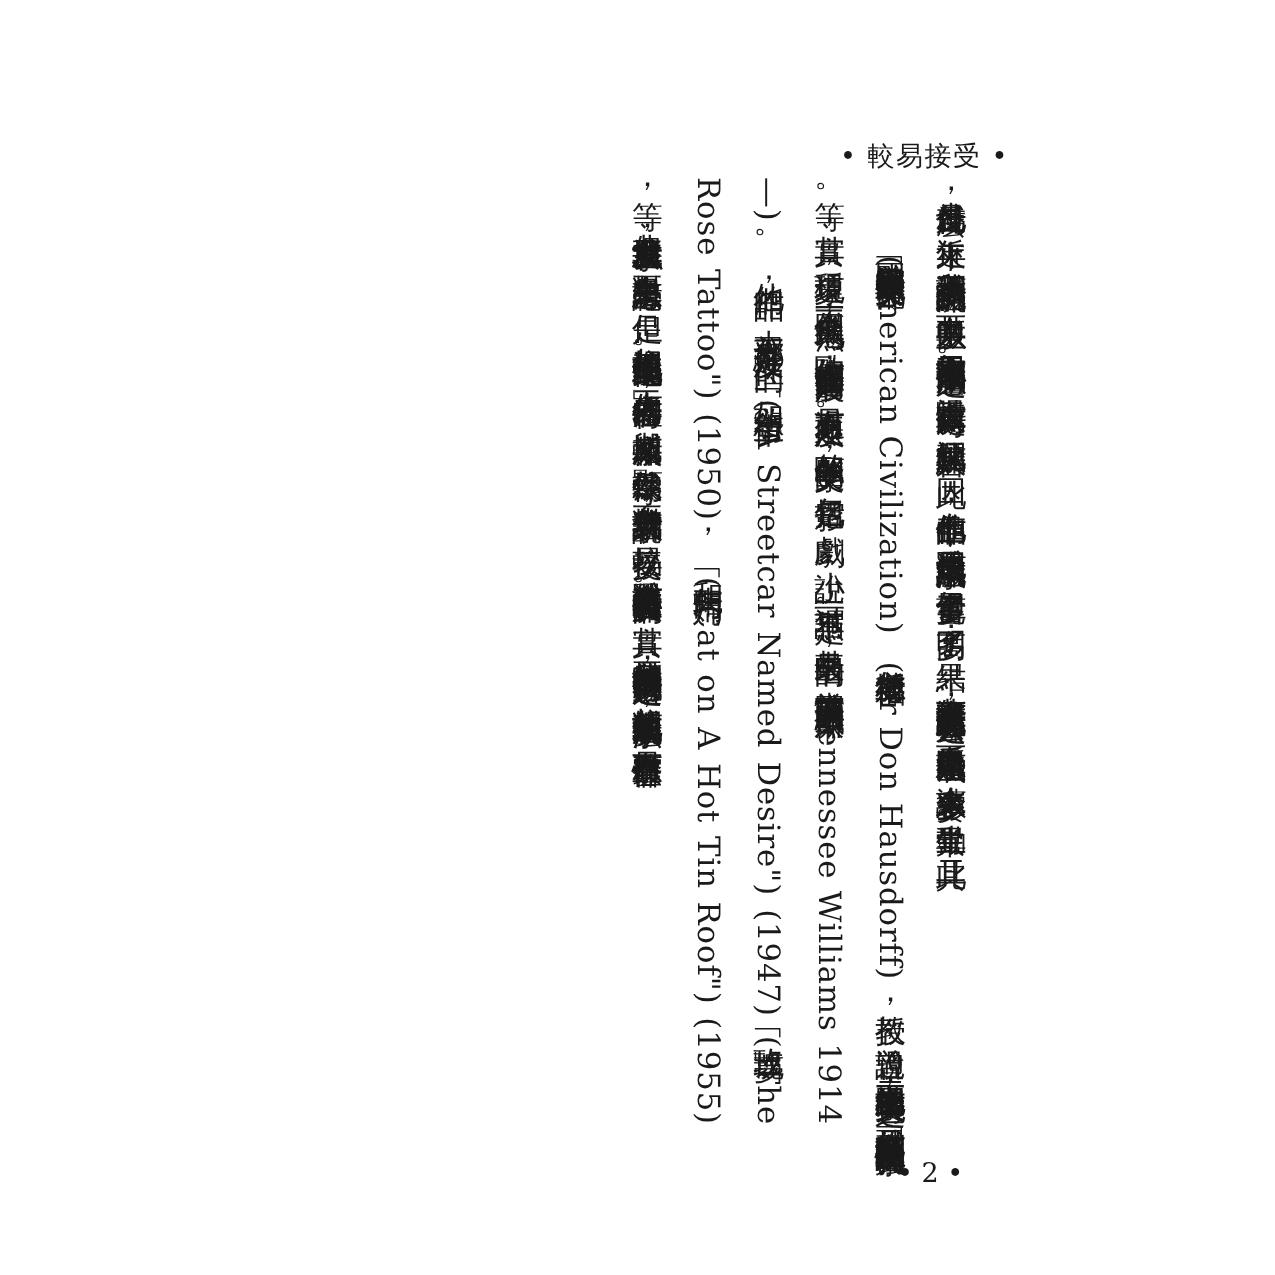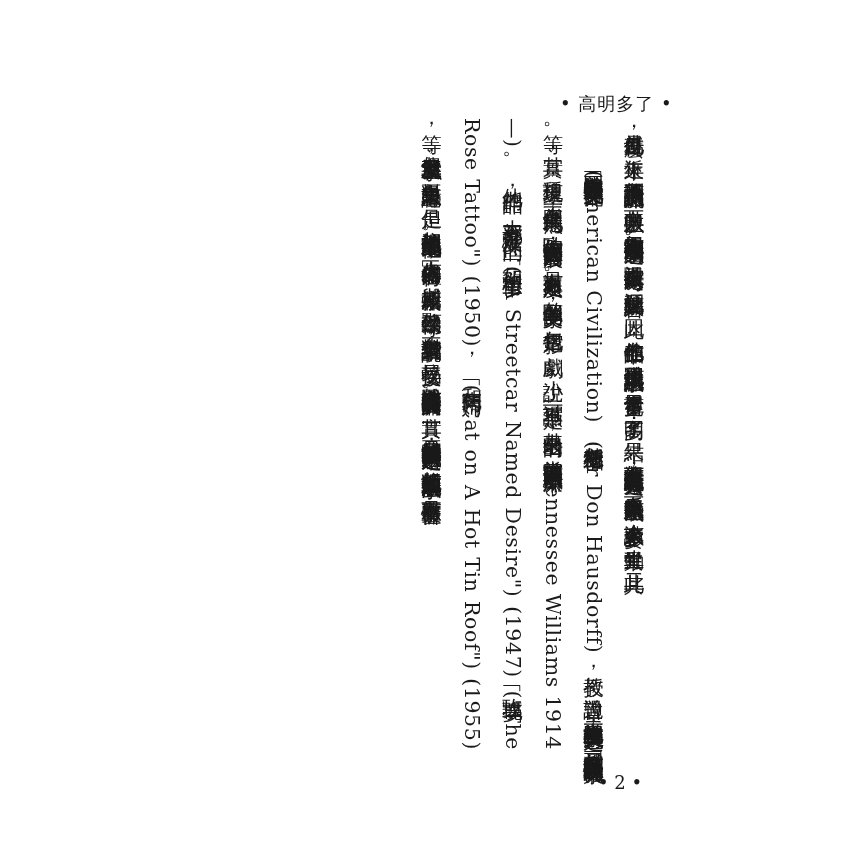--- a/index.html
+++ b/index.html
@@ -22,21 +22,21 @@
   .para.indent { text-indent: 2em; }
   .page-number {
     position: absolute; top: 772px; left: 590px; width: 60px; text-align: center;
     font-size: 18px; white-space: nowrap;
   }
 </style>
 </head>
 <body>
 
 <div class="page">
-  <div class="running-header">• 高明多了 •</div>
+  <div class="running-header">• 較易接受 •</div>
 
   <div class="text-body">
     <p class="para">也就是爲什麼，近年來，我們讀過不少意識流的作品，而其中半數以上，似乎均有丈二金剛摸不着頭腦之感。溫特在寫「玉人何處」時，深知此種缺點害人，因此，在他的作品中，雖也是運用意識流的手法，但畢竟含蓄多了，高明多了；結果，非但沒有時下意識流作品玄而又玄之弊，反而爲全書憑添無限生氣，令人讀來多彩多姿，生動異常。此其二。</p>
     <p class="para indent">美國密歇根州立大學「美國文化研究部」(American Civilization) 主任赫斯德福 (Dr Don Hausdorff) 教授，曾說過，二十世紀的美國文學三大特色之一，就是作家們喜歡談到以往禁說的「性」與「强暴」等。其實，這種現象，不僅美國一地爲然，歐陸作家們在這方面的發展，只有過之而無不及。整個歐美的文學，包括電影、戲劇、小說，可謂無一不是。其中最出名的，當推美國的田納西威廉斯 (Tennessee Williams 1914—)。他的作品，大部分都是涉及「性」的，如「慾望街車」("A Streetcar Named Desire") (1947)「玫瑰夢」("The Rose Tattoo") (1950)，和「朱門巧婦」("Cat on A Hot Tin Roof") (1955) 等，非但意境涉及男女私事，對白更是毫無忌諱。但是，這却無損於他在文學上的地位。「玉人何處」的作者溫特，與威廉斯相較，顯然較爲保守，至少對我們讀者來說，較易接受，雖然還會有讀者覺得溫特過於大膽的。其實，只要我們瞭解故事的背景與時代之所趨，相信對於他這種新的表現手法，只有欣賞而不會怪罪了。</p>
   </div>
 
   <div class="page-number">• 2 •</div>
 </div>
 
 </body></html>

